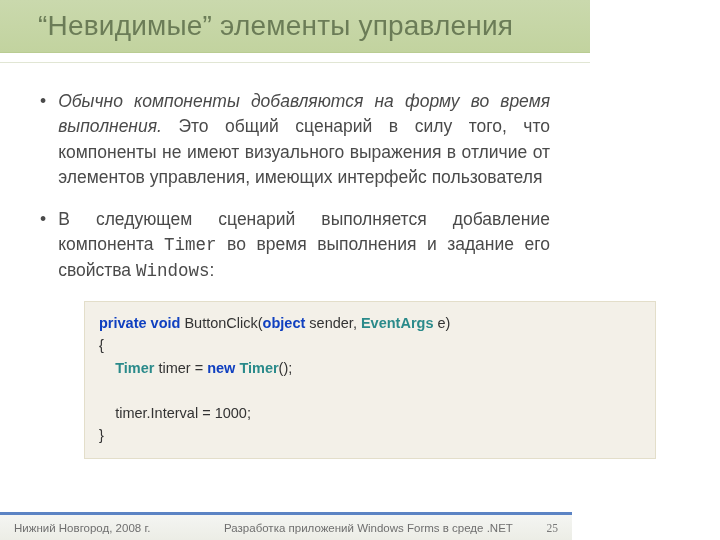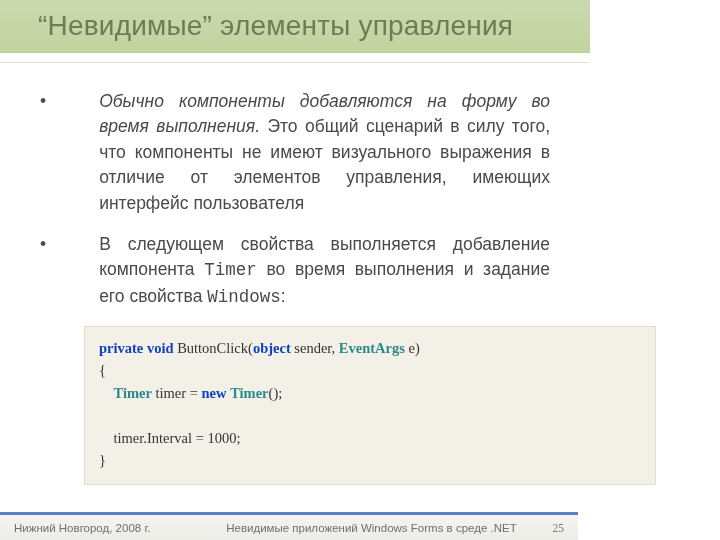--- a/index.html
+++ b/index.html
@@ -27,42 +27,42 @@
   .bullet {
     display: flex;
     gap: 12px;
     margin-bottom: 16px;
     font-size: 17.5px;
     line-height: 1.45;
     text-align: justify;
     text-justify: inter-word;
   }
   .bullet .dot { flex: 0 0 auto; color: #4a4a4a; }
-  .bullet .txt { flex: 1 1 auto; margin-left: 41px; }
+  .bullet .txt { flex: 1 1 auto; }
   .italic { font-style: italic; }
   .mono { font-family: "Courier New", monospace; }
 
   .codeblock {
     margin: 6px 0 0 44px;
     background: #f3f0e8;
     border: 1px solid #e3deca;
     padding: 10px 14px 12px 14px;
-    font-family: Liberation Serif, serif;
+    font-family: Liberation Sans, sans-serif;
     font-size: 14.5px;
     line-height: 1.55;
     color: #333;
     white-space: pre;
     width: 572px;
   }
   .kw { color: #1040c0; font-weight: bold; }
   .type { color: #2a8a8a; font-weight: bold; }
 
   .footer {
     position: absolute;
-    left: 0; right: 12px; bottom: 0;
+    left: 0; right: 18px; bottom: 0;
     height: 28px;
     border-top: 3px solid #5b83c4;
     background: linear-gradient(#f4f5f2, #ecede6);
     display: flex;
     align-items: center;
     font-size: 11.5px;
     color: #6f6f6f;
     padding: 0 14px;
   }
   .footer .left { flex: 0 0 auto; }
@@ -81,31 +81,31 @@
 
   <div class="body">
 
     <div class="bullet">
       <span class="dot">•</span>
       <span class="txt"><span class="italic">Обычно компоненты добавляются на форму во время выполнения.</span><span> Это общий сценарий в силу того, что компоненты не имеют визуального выражения в отличие от элементов управления, имеющих интерфейс пользователя</span></span>
     </div>
 
     <div class="bullet">
       <span class="dot">•</span>
-      <span class="txt"><span>В следующем свойства выполняется добавление компонента </span><span class="mono">Timer</span><span> во время выполнения и задание его свойства </span><span class="mono">Windows</span><span>:</span></span>
+      <span class="txt"><span>В следующем сценарий выполняется добавление компонента </span><span class="mono">Timer</span><span> во время выполнения и задание его свойства </span><span class="mono">Windows</span><span>:</span></span>
     </div>
 
     <div class="codeblock"><span class="kw">private</span><span> </span><span class="kw">void</span><span> </span><span>ButtonClick(</span><span class="kw">object</span><span> </span><span>sender, </span><span class="type">EventArgs</span><span> e)</span>
 <span>{</span>
 <span>    </span><span class="type">Timer</span><span> </span><span>timer = </span><span class="kw">new</span><span> </span><span class="type">Timer</span><span>();</span>
 <span></span>
 <span>    </span><span>timer.Interval = 1000;</span>
 <span>}</span></div>
 
   </div>
 
   <div class="footer">
     <div class="left">Нижний Новгород, 2008 г.</div>
-    <div class="center">Невидимые приложений Windows Forms в среде .NET</div>
+    <div class="center">Разработка приложений Windows Forms в среде .NET</div>
     <div class="right">25</div>
   </div>
 
 </div>
 
 </body></html>

